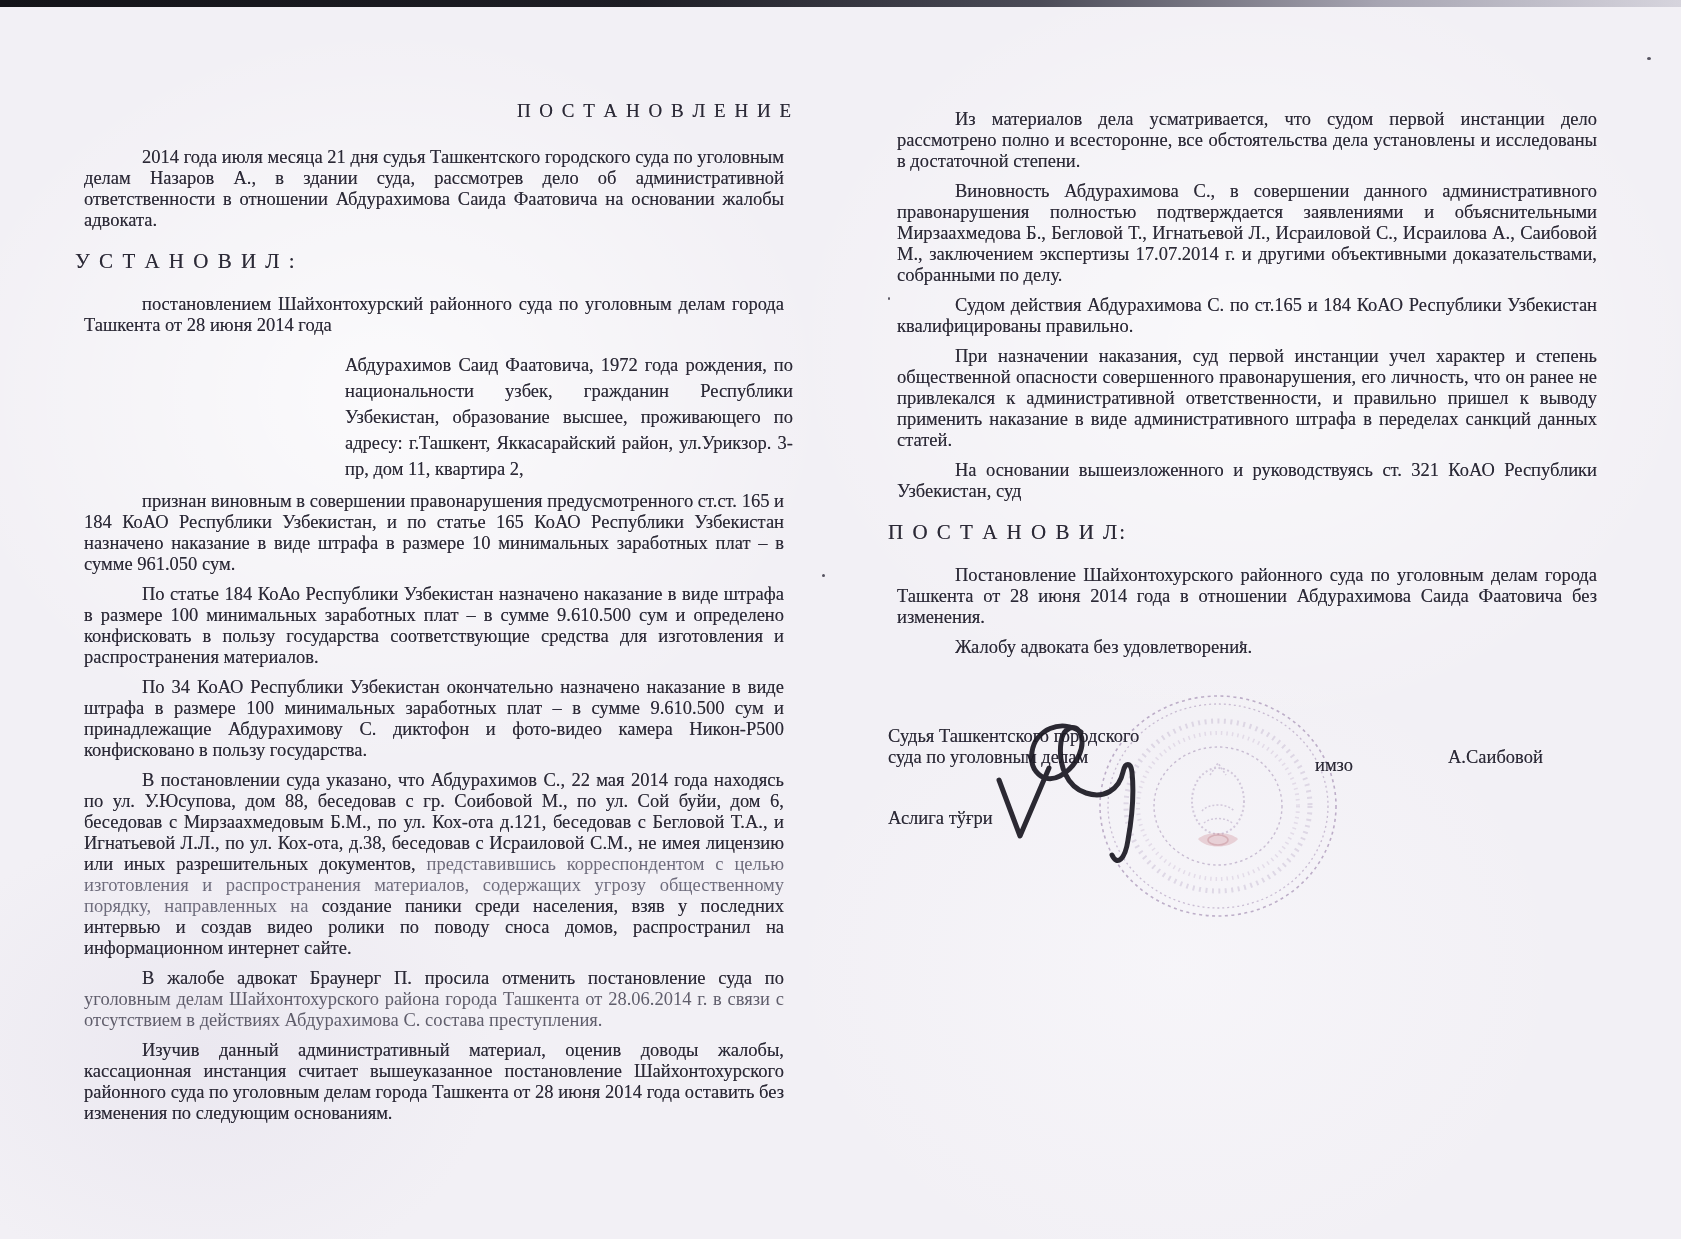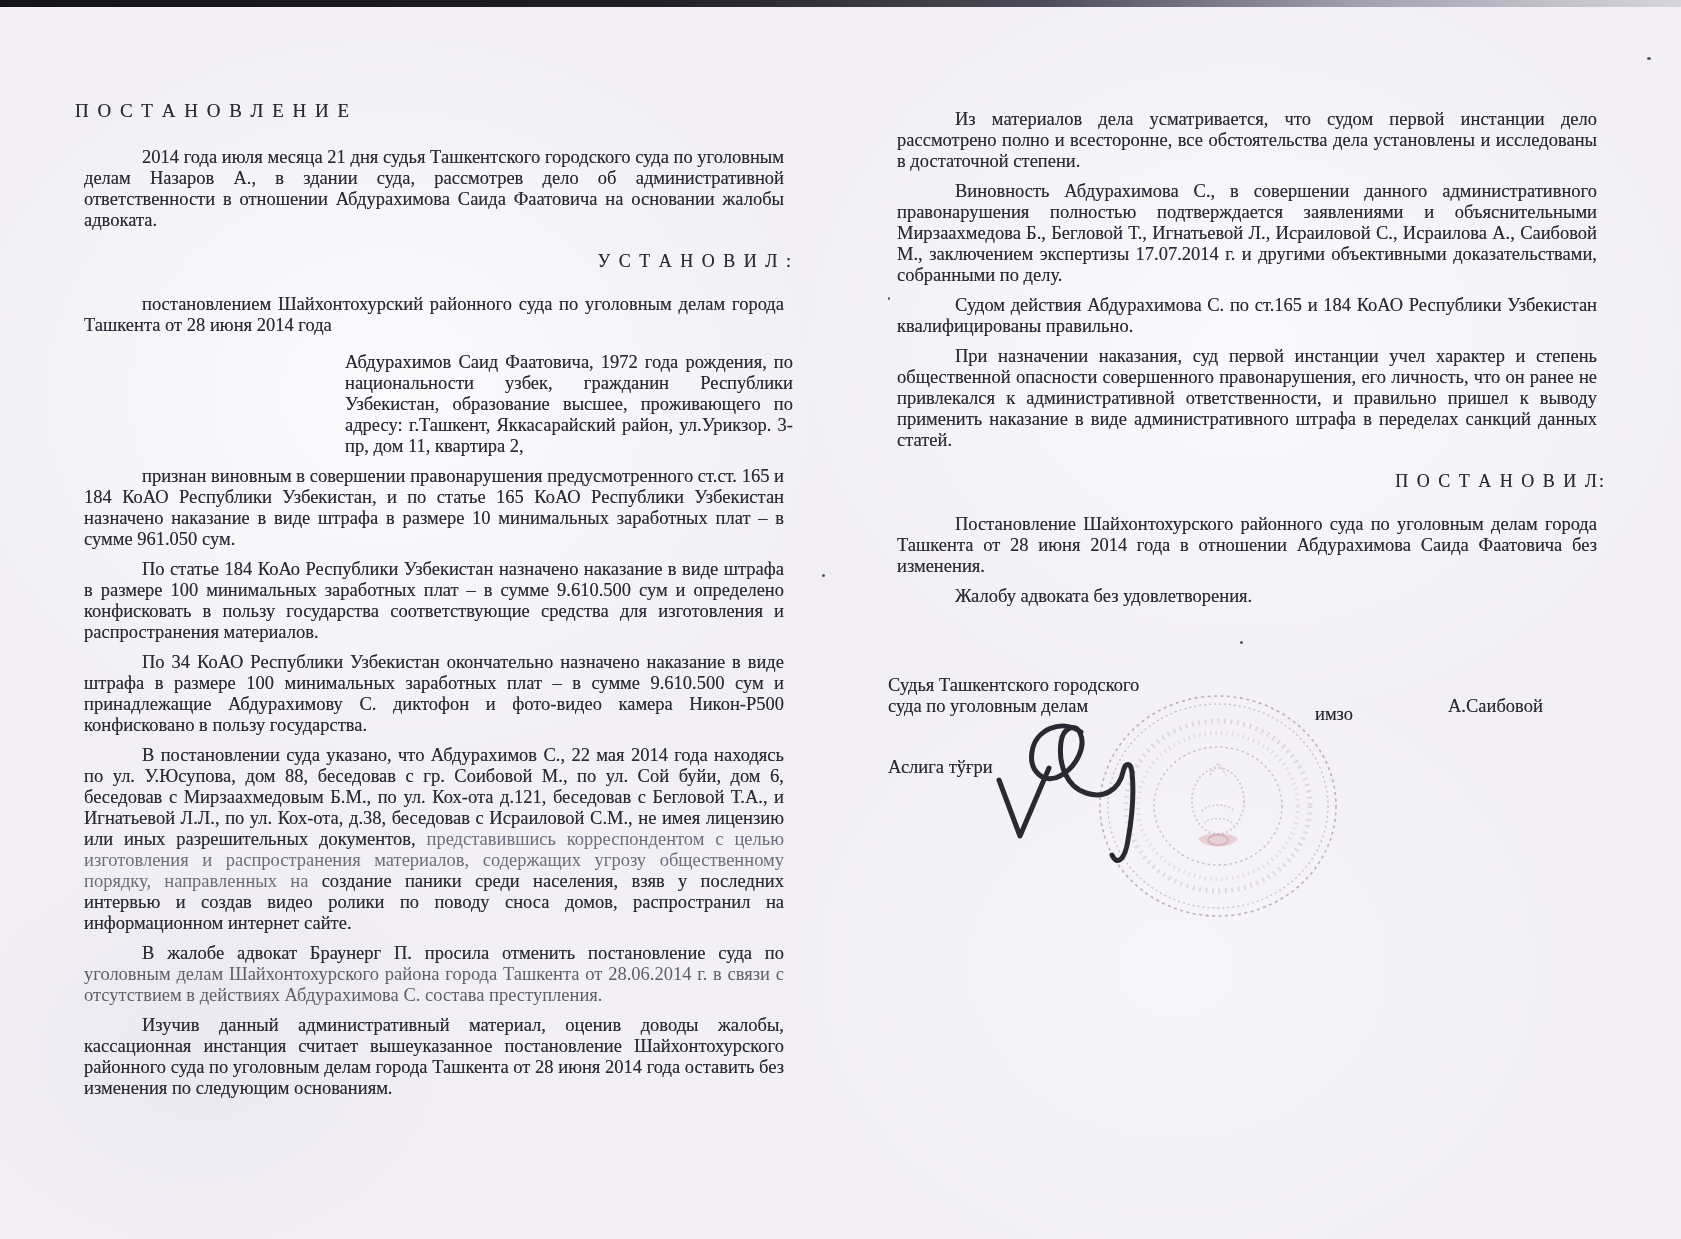--- a/index.html
+++ b/index.html
@@ -23,30 +23,30 @@
   .col{
     position:absolute;top:100px;width:718px;
     font-size:18.5px;line-height:21px;
     text-align:justify;
     text-shadow:0 0 .5px rgba(43,41,54,.55);
   }
   .col-left{left:75px;}
   .col-right{left:888px;z-index:2;}
   .col p{margin:9px;text-indent:58px;}
   h1.doc-title{
-    font-size:19px;font-weight:normal;text-align:left;
+    font-size:19px;font-weight:normal;text-align:right;
     letter-spacing:2px;margin:0 0 26px 0;text-indent:0;
   }
   h2.section-heading{
-    font-size:18px;font-weight:normal;text-align:right;
+    font-size:21px;font-weight:normal;text-align:left;
     letter-spacing:2px;margin:20px 0 22px 0;text-indent:0;
   }
   .person-block{
     margin:16px 0 0 270px;
-    line-height:21px;
+    line-height:26px;
     text-align:justify;
   }
   .ink-light{color:#5f5d6b;text-shadow:none;}
   .ink-lighter{color:#6e6c7c;text-shadow:none;}
   .sig-block{margin-top:68px;text-indent:0;}
   .sig-line{position:relative;height:21px;text-indent:0;text-align:left;}
   .sig-imzo{position:absolute;left:427px;top:8px;}
   .sig-name{position:absolute;left:560px;top:0;}
   .certified{margin-top:40px;text-indent:0;text-align:left;}
   .stamp{position:absolute;left:1098px;top:691px;z-index:1;}
@@ -72,20 +72,21 @@
     <p><span>В постановлении суда указано, что Абдурахимов С., 22 мая 2014 года находясь по ул. У.Юсупова, дом 88, беседовав с гр. Соибовой М., по ул. Сой буйи, дом 6, беседовав с Мирзаахмедовым Б.М., по ул. Кох-ота д.121, беседовав с Бегловой Т.А., и Игнатьевой Л.Л., по ул. Кох-ота, д.38, беседовав с Исраиловой С.М., не имея лицензию или иных разрешительных документов, </span><span class="ink-lighter">представившись корреспондентом с целью изготовления и распространения материалов, содержащих угрозу общественному порядку, направленных на </span><span>создание паники среди населения, взяв у последних интервью и создав видео ролики по поводу сноса домов, распространил на информационном интернет сайте.</span></p>
     <p><span>В жалобе адвокат Браунерг П. просила отменить постановление суда по </span><span class="ink-light">уголовным делам Шайхонтохурского района города Ташкента от 28.06.2014 г. в связи с отсутствием в действиях Абдурахимова С. состава преступления.</span></p>
     <p>Изучив данный административный материал, оценив доводы жалобы, кассационная инстанция считает вышеуказанное постановление Шайхонтохурского районного суда по уголовным делам города Ташкента от 28 июня 2014 года оставить без изменения по следующим основаниям.</p>
   </div>
 
   <div class="col col-right">
     <p>Из материалов дела усматривается, что судом первой инстанции дело рассмотрено полно и всесторонне, все обстоятельства дела установлены и исследованы в достаточной степени.</p>
     <p>Виновность Абдурахимова С., в совершении данного административного правонарушения полностью подтверждается заявлениями и объяснительными Мирзаахмедова Б., Бегловой Т., Игнатьевой Л., Исраиловой С., Исраилова А., Саибовой М., заключением экспертизы 17.07.2014 г. и другими объективными доказательствами, собранными по делу.</p>
     <p>Судом действия Абдурахимова С. по ст.165 и 184 КоАО Республики Узбекистан квалифицированы правильно.</p>
     <p>При назначении наказания, суд первой инстанции учел характер и степень общественной опасности совершенного правонарушения, его личность, что он ранее не привлекался к административной ответственности, и правильно пришел к выводу применить наказание в виде административного штрафа в переделах санкций данных статей.</p>
+    <p>На основании вышеизложенного и руководствуясь ст. 321 КоАО Республики Узбекистан, суд</p>
     <h2 class="section-heading">П О С Т А Н О В И Л:</h2>
     <p>Постановление Шайхонтохурского районного суда по уголовным делам города Ташкента от 28 июня 2014 года в отношении Абдурахимова Саида Фаатовича без изменения.</p>
     <p>Жалобу адвоката без удовлетворения.</p>
 
     <div class="sig-block">
       <div class="sig-line">Судья Ташкентского городского</div>
       <div class="sig-line">
         <span>суда по уголовным делам</span>
         <span class="sig-imzo">имзо</span>
         <span class="sig-name">А.Саибовой</span>

